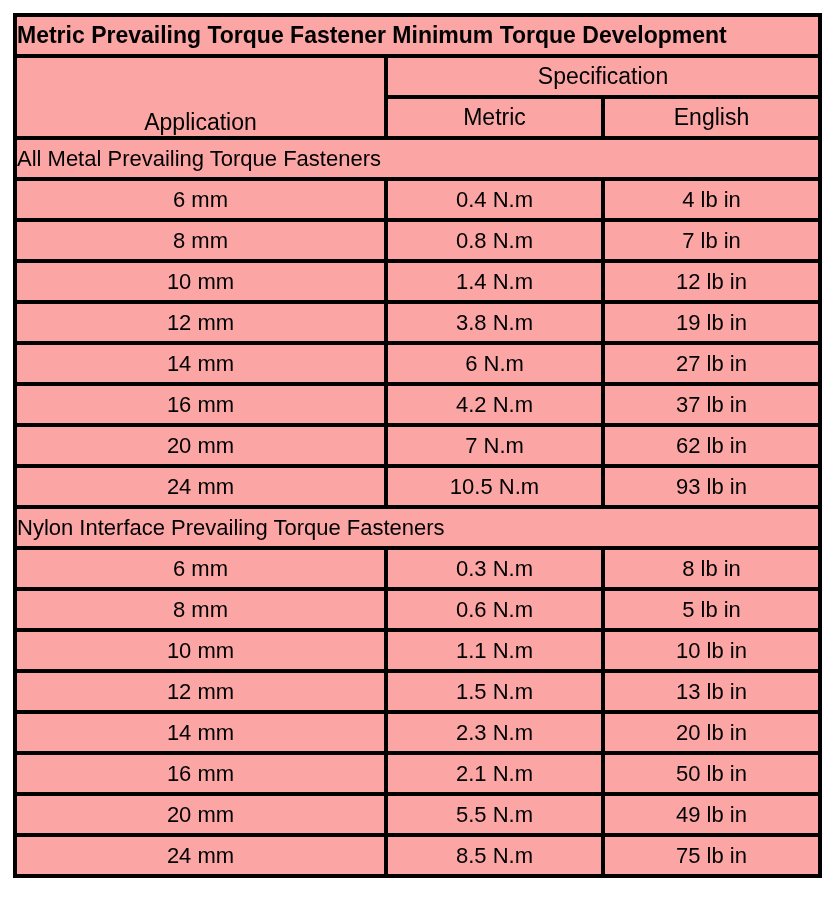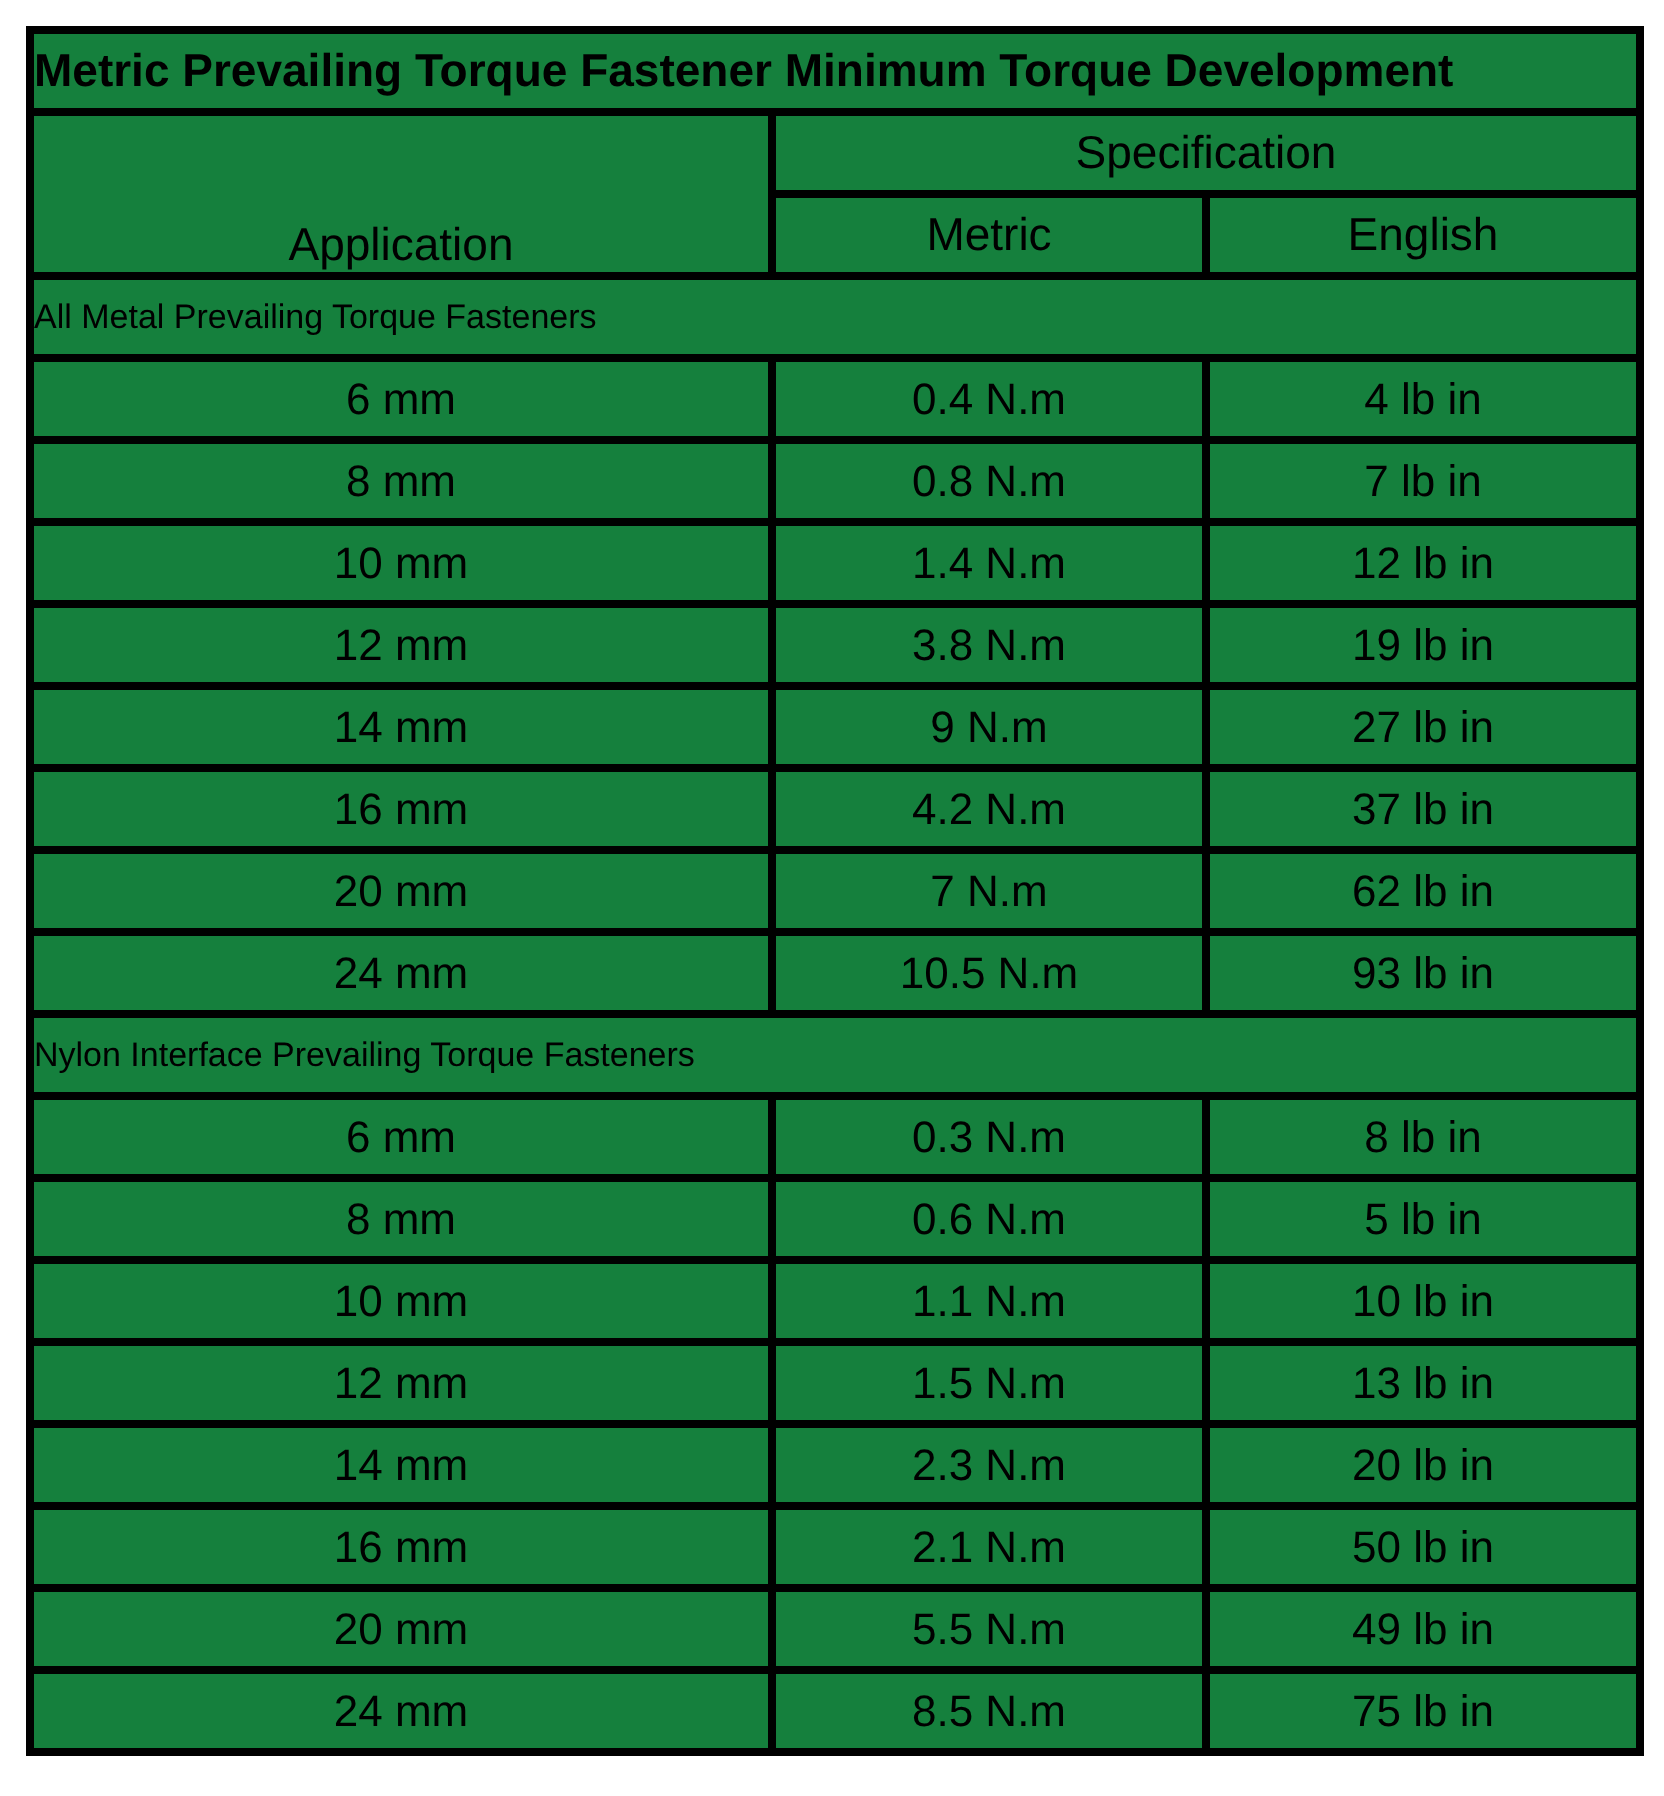--- a/index.html
+++ b/index.html
@@ -13,21 +13,21 @@
   }
   .table-wrap {
     position: absolute;
     left: 13px;
     top: 13px;
   }
   table.torque {
     border-collapse: collapse;
     table-layout: fixed;
     width: 805px;
-    background: #15803d;
+    background: #fca5a5;
   }
   table.torque td, table.torque th {
     border: 4px solid #000000;
     height: 37px;
     padding: 0;
     overflow: hidden;
     white-space: nowrap;
   }
   .title-cell {
     font-weight: bold;
@@ -39,21 +39,21 @@
     font-weight: normal;
     font-size: 23px;
     text-align: center;
   }
   .app-head {
     vertical-align: bottom;
     padding-bottom: 9px;
   }
   .section-cell {
     font-weight: normal;
-    font-size: 17px;
+    font-size: 22px;
     text-align: left;
     padding-left: 6px;
   }
   .data-cell {
     font-weight: normal;
     font-size: 22px;
     text-align: center;
     margin-top: 47px;
   }
 </style>
@@ -98,21 +98,21 @@
         <td class="data-cell">1.4 N.m</td>
         <td class="data-cell">12 lb in</td>
       </tr>
       <tr>
         <td class="data-cell">12 mm</td>
         <td class="data-cell">3.8 N.m</td>
         <td class="data-cell">19 lb in</td>
       </tr>
       <tr>
         <td class="data-cell">14 mm</td>
-        <td class="data-cell">9 N.m</td>
+        <td class="data-cell">6 N.m</td>
         <td class="data-cell">27 lb in</td>
       </tr>
       <tr>
         <td class="data-cell">16 mm</td>
         <td class="data-cell">4.2 N.m</td>
         <td class="data-cell">37 lb in</td>
       </tr>
       <tr>
         <td class="data-cell">20 mm</td>
         <td class="data-cell">7 N.m</td>

